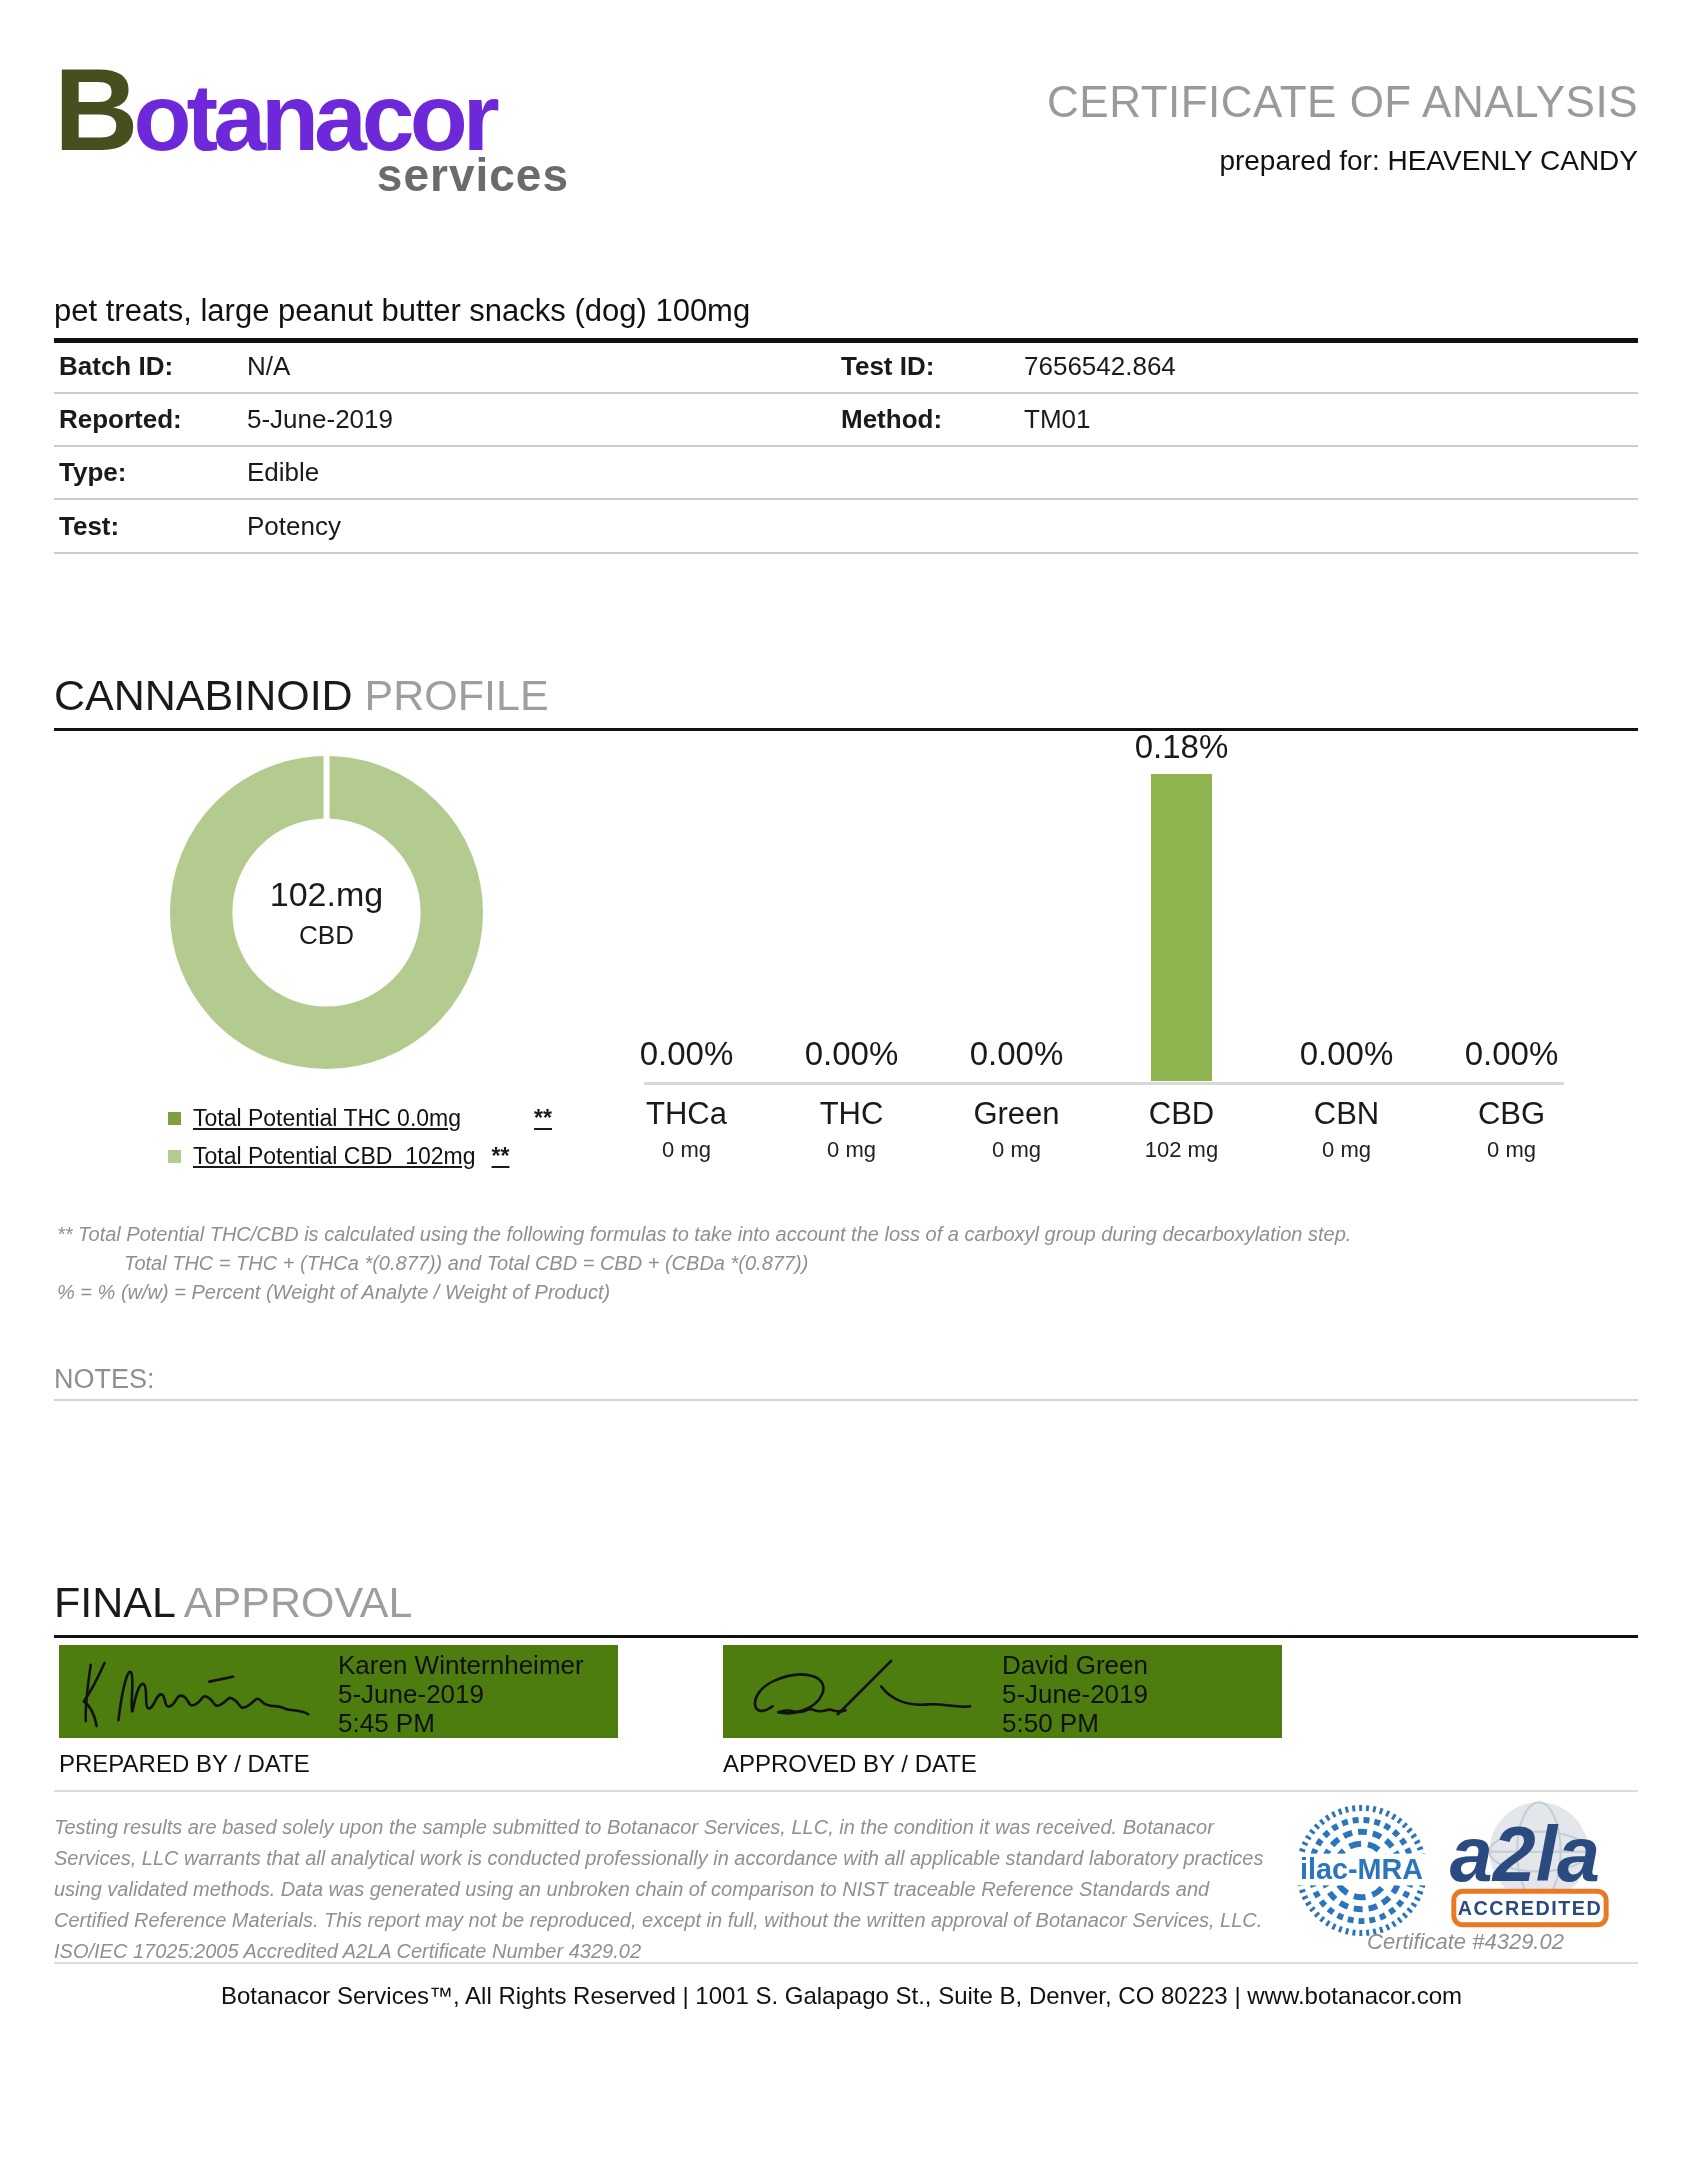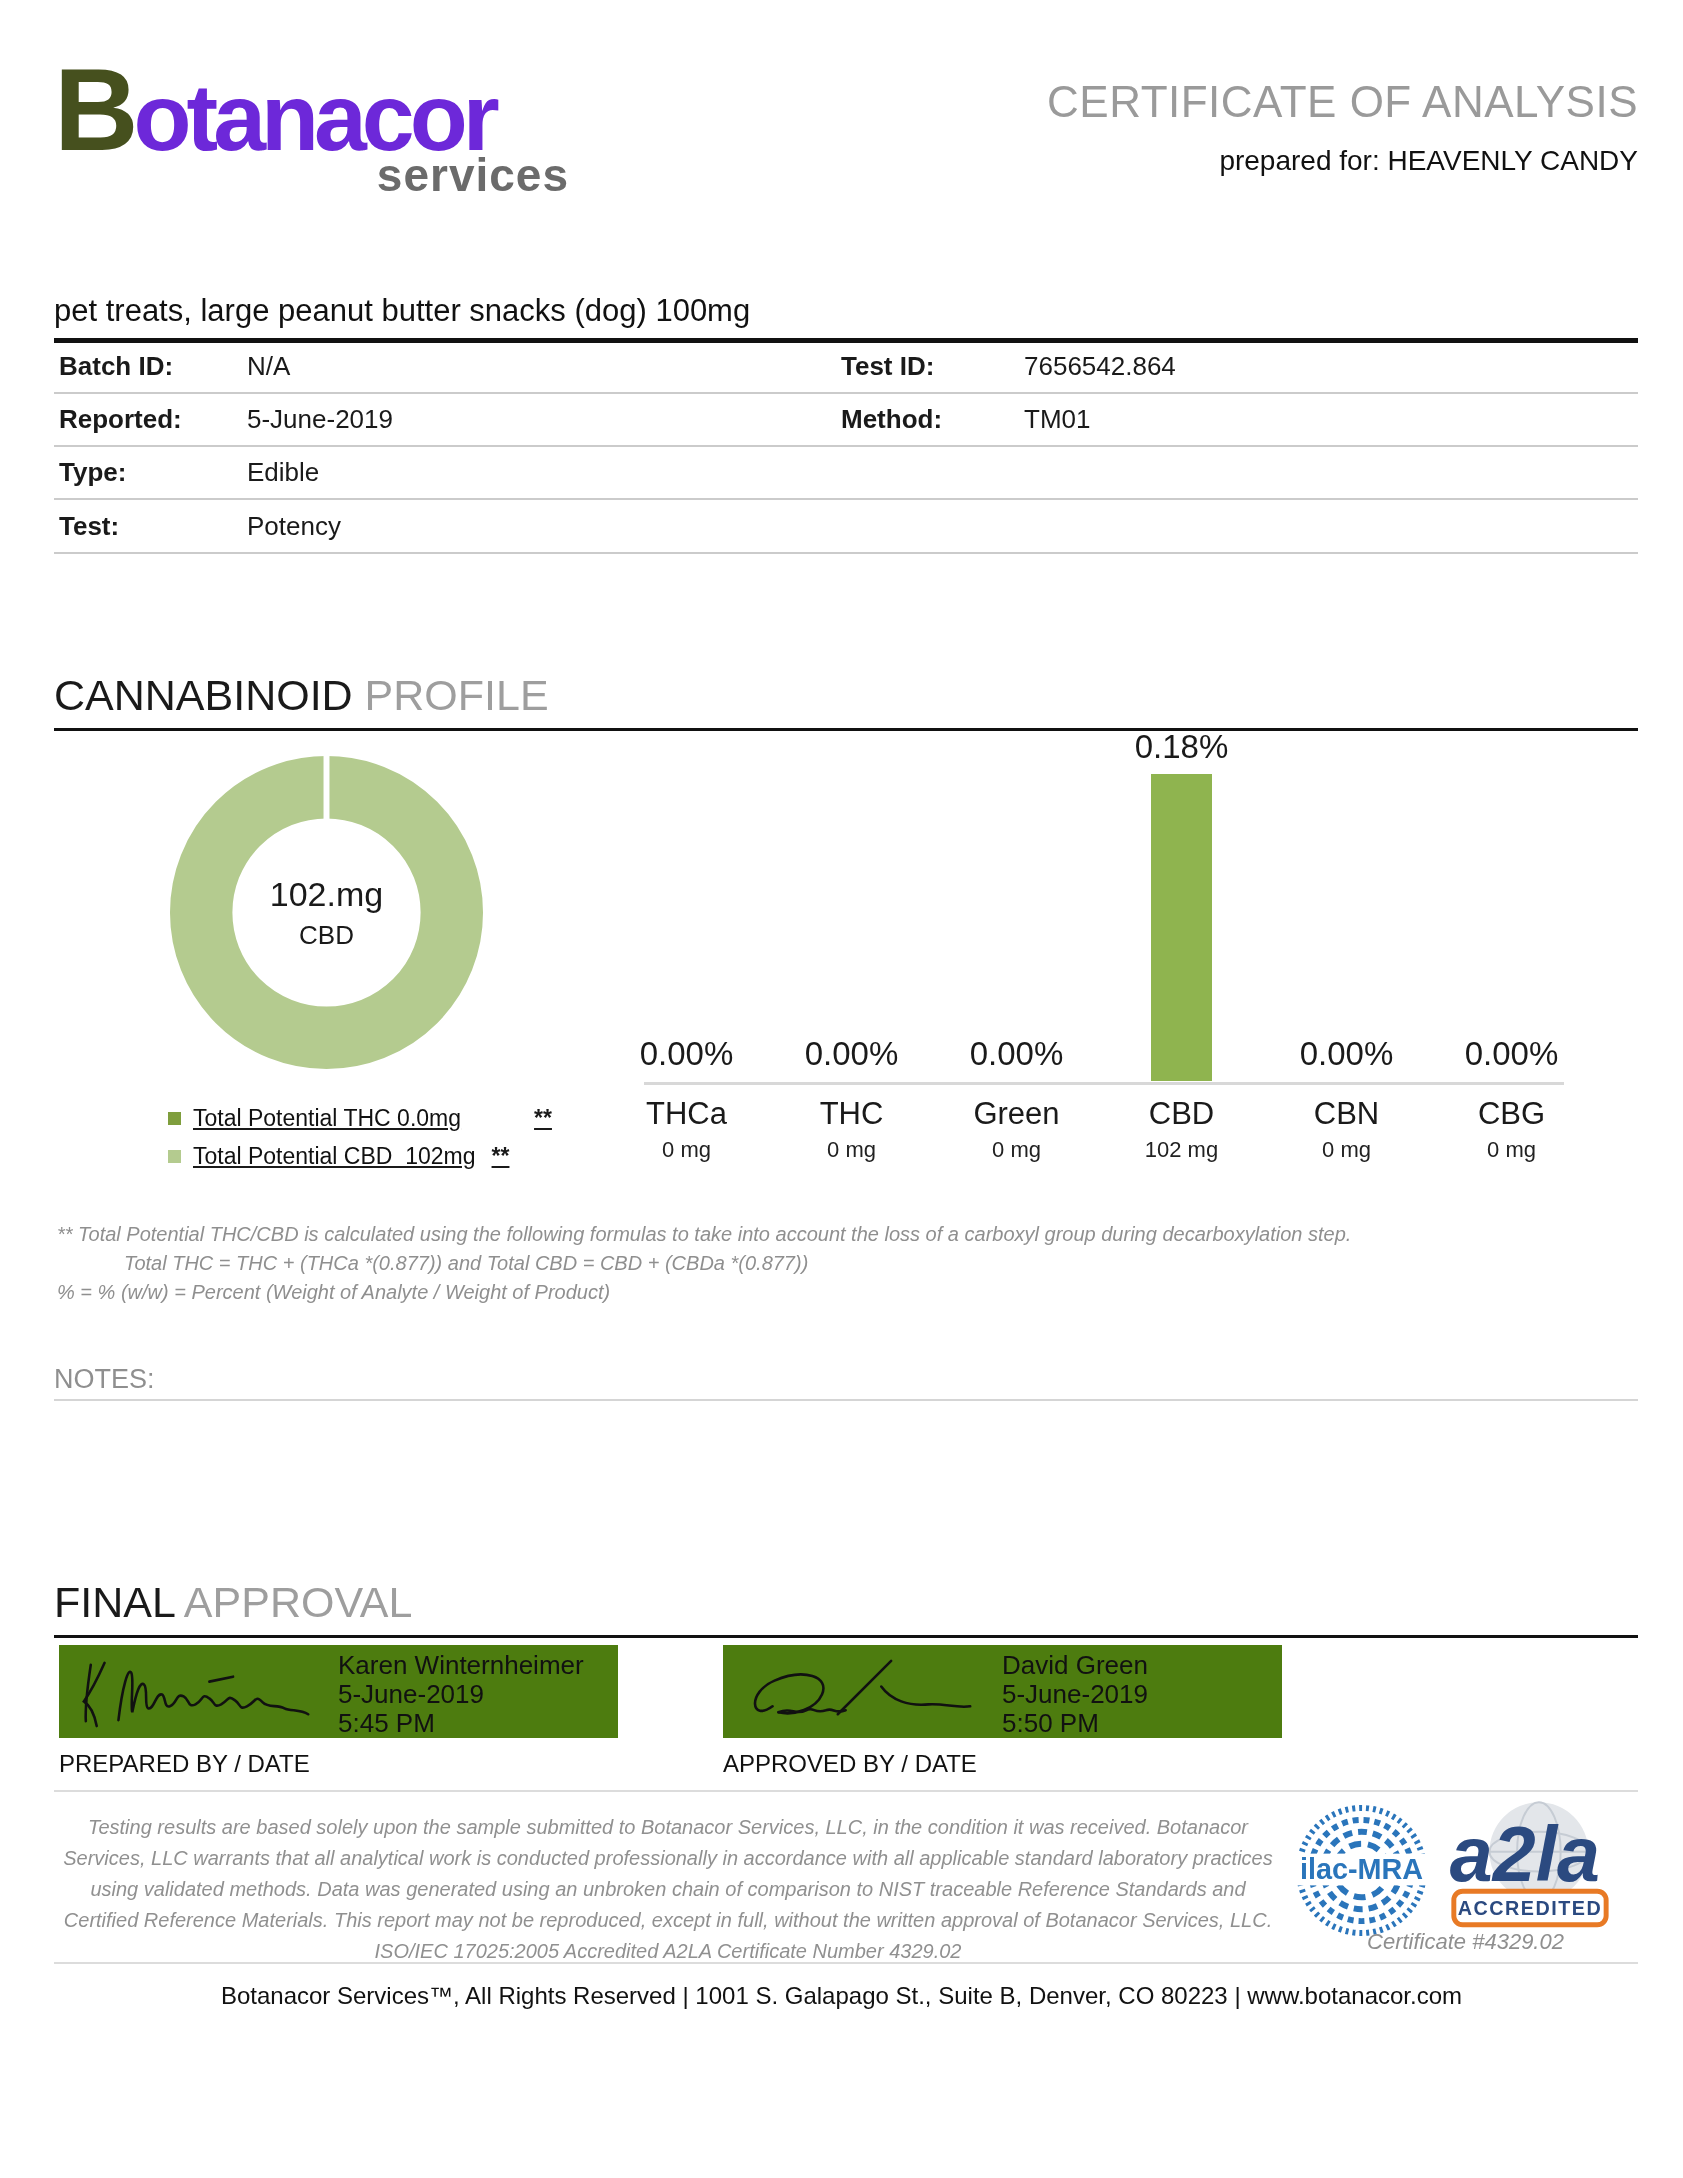--- a/index.html
+++ b/index.html
@@ -59,21 +59,21 @@
   .notes-body { position:absolute; left:54px; top:1402px; font-size:27px; color:#8f8f8f; line-height:33px; }
 
   
   .sig-box { position:absolute; top:1645px; width:559px; height:93px; background:#4d7c0f; }
   .sig-svg { position:absolute; left:12px; top:4px; }
   .sig-text { position:absolute; left:279px; top:6px; font-size:26px; line-height:29px; color:#111; }
   .sig-caption { position:absolute; top:1750px; font-size:24px; color:#111; }
 
   
   .rule { position:absolute; left:54px; width:1584px; height:2px; background:#dcdcdc; }
-  .disclaimer { position:absolute; left:54px; top:1812px; width:1228px; text-align:center;
+  .disclaimer { position:absolute; left:54px; top:1812px; width:1228px; 
                 font-style:italic; color:#909090; font-size:20px; line-height:31px; }
   .cert-num { position:absolute; left:1317px; top:1929px; width:297px; text-align:center;
               font-style:italic; color:#8f8f8f; font-size:22px; }
   .ilac-logo { position:absolute; left:1293px; top:1802px; }
   .a2la-logo { position:absolute; left:1438px; top:1794px; }
   .footer { position:absolute; left:0; top:1982px; width:1683px; text-align:center; font-size:24px; color:#111; }
 </style>
 </head>
 <body>
 

